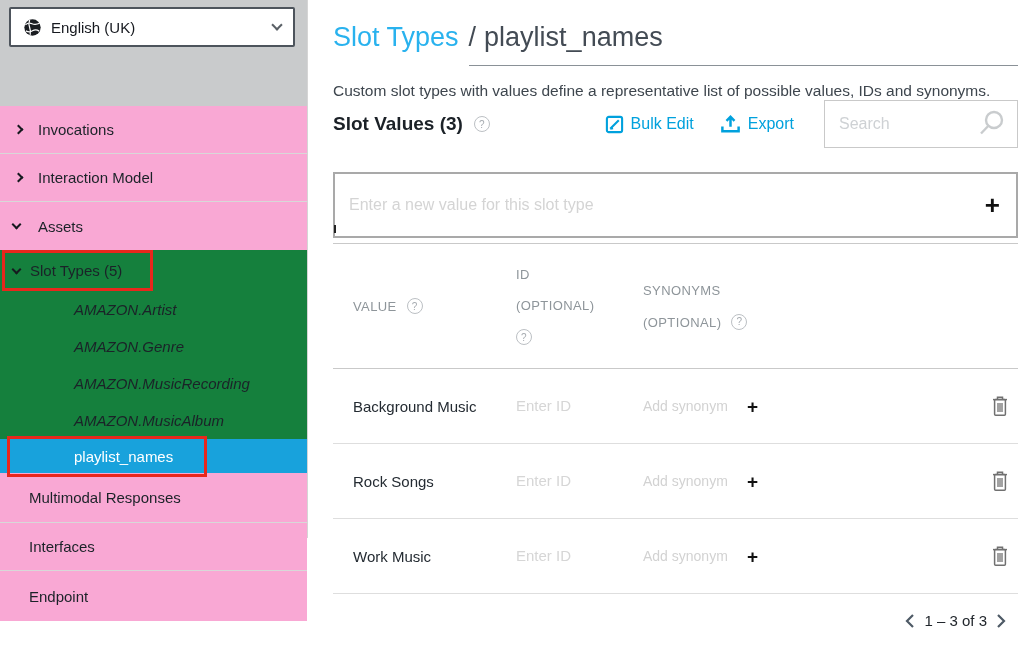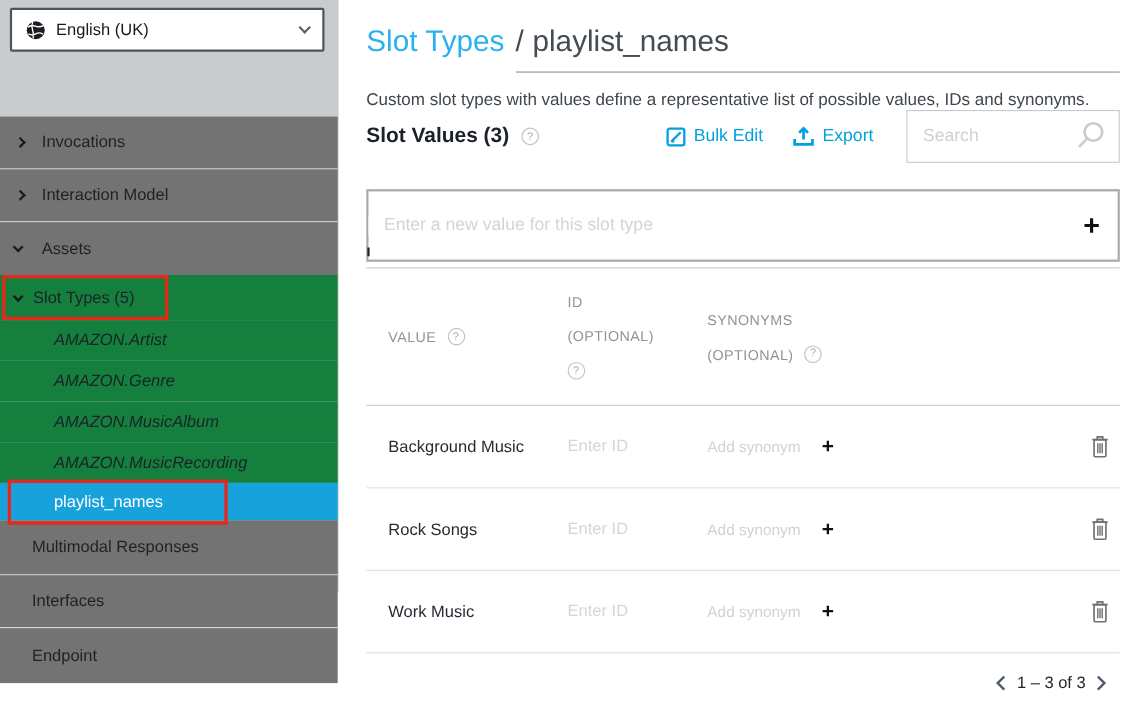--- a/index.html
+++ b/index.html
@@ -25,30 +25,30 @@
   .lang-label { font-size: 15px; color: #16191f; margin-left: 9px; flex: 1; }
   .section-label {
     position: absolute; left: 16px; font-size: 13px; font-weight: 700;
     color: #16191f; letter-spacing: 0.5px; margin-top: 48px;
   }
   .custom-label { top: 76px; }
   .models-label { top: 633px; }
   .nav { position: absolute; left: 0; top: 106px; width: 100%; }
   .nav-row {
     display: flex; align-items: center; font-size: 15px; color: #1b2228;
-    cursor: pointer; background: #737373; position: relative;
+    cursor: pointer; background: #f9a8d4; position: relative;
   }
   .nav-row.white { background: #15803d; }
   .nav-row.sep { border-bottom: 1px solid #d8d8d8; }
   .nav-row.selected { background: #18a2dc; color: #ffffff; }
   .nav-row .lbl { pointer-events: none; }
   .h48 { height: 48px; } .h41 { height: 41px; } .h37 { height: 37px; }
   .h34 { height: 34px; } .h50 { height: 50px; }
   .ind38 { padding-left: 38px; } .ind30 { padding-left: 30px; }
-  .ind49 { padding-left: 49px; } .ind29 { padding-left: 29px; }
+  .ind49 { padding-left: 74px; } .ind29 { padding-left: 29px; }
   .amz { font-style: italic; }
   .chev {
     display: inline-block; width: 7px; height: 7px;
     border-right: 2px solid #16191f; border-bottom: 2px solid #16191f;
     position: absolute;
   }
   .chev.right { transform: rotate(-45deg); left: 15px; }
   .chev.down  { transform: rotate(45deg);  left: 13px; margin-top: -3px; }
   .lang-chev {
     width: 8px; height: 8px; border-right: 2px solid #5a6066;
@@ -159,24 +159,24 @@
       <span class="chev down"></span>
       <span class="lbl ind30">Slot Types (5)</span>
     </div>
     <div class="nav-row h37 white">
       <span class="lbl ind49 amz">AMAZON.Artist</span>
     </div>
     <div class="nav-row h37 white">
       <span class="lbl ind49 amz">AMAZON.Genre</span>
     </div>
     <div class="nav-row h37 white">
+      <span class="lbl ind49 amz">AMAZON.MusicRecording</span>
+    </div>
+    <div class="nav-row h37 white">
       <span class="lbl ind49 amz">AMAZON.MusicAlbum</span>
-    </div>
-    <div class="nav-row h37 white">
-      <span class="lbl ind49 amz">AMAZON.MusicRecording</span>
     </div>
     <div class="nav-row h34 selected">
       <span class="lbl ind49">playlist_names</span>
     </div>
     <div class="nav-row h50 sep">
       <span class="lbl ind29">Multimodal Responses</span>
     </div>
     <div class="nav-row h48 sep">
       <span class="lbl ind29">Interfaces</span>
     </div>

